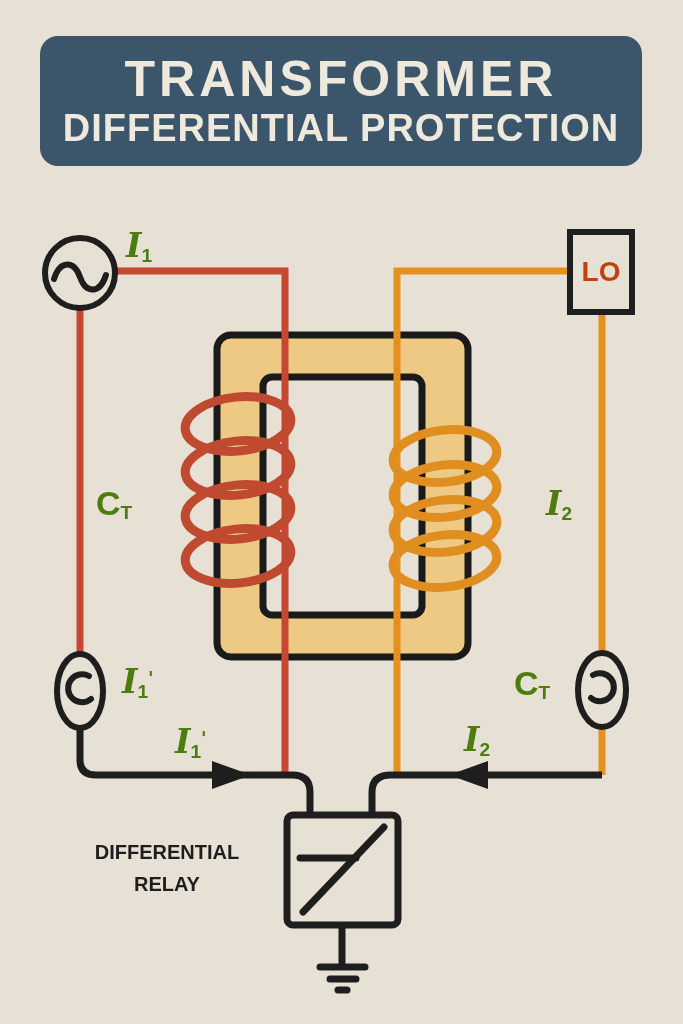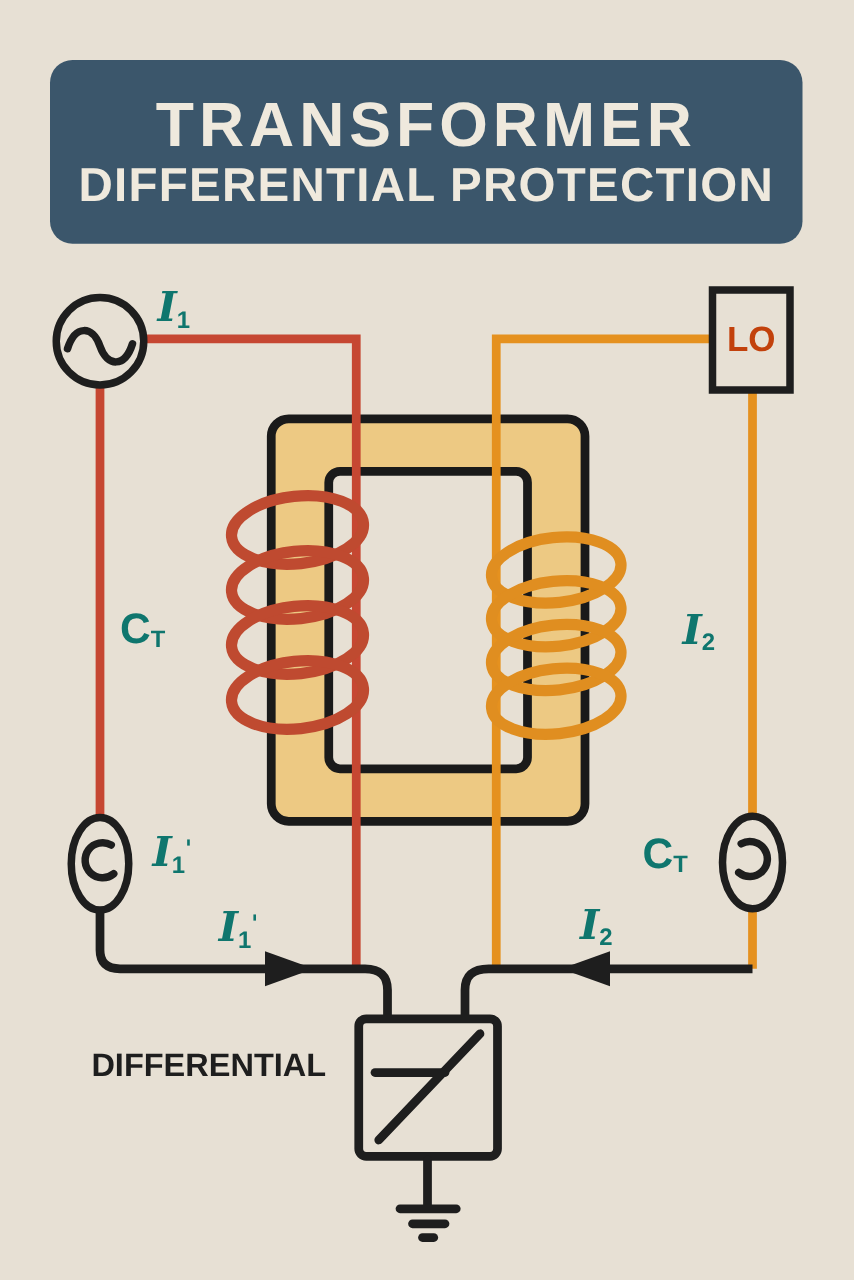--- a/index.html
+++ b/index.html
@@ -4,44 +4,44 @@
 <style>
   html,body{margin:0;padding:0;}
   body{
     width:683px;height:1024px;position:relative;overflow:hidden;
     background:#e7e0d4;
     font-family:"Liberation Sans", sans-serif;
   }
   .abs{position:absolute;}
   
   .banner{
-    left:40px;top:48px;width:602px;height:147px;
+    left:40px;top:36px;width:602px;height:130px;
     background:#3b566b;border-radius:18px;
     display:flex;flex-direction:column;align-items:center;justify-content:center;
     color:#efe9dd;text-align:right;
   }
   .banner .l1{font-size:50px;font-weight:800;letter-spacing:4px;line-height:54px;}
   .banner .l2{font-size:38px;font-weight:800;letter-spacing:1px;line-height:44px;}
   
   svg.diagram{left:0;top:0;width:683px;height:1024px;}
   
-  .lbl{color:#0f766e;white-space:nowrap;}
+  .lbl{color:#4d7c0f;white-space:nowrap;}
   .lbl.cur{font-family:"DejaVu Serif", serif;font-style:italic;font-weight:700;font-size:33px;}
   .lbl.cur sub{font-style:normal;font-size:0.58em;vertical-align:-0.28em;font-family:"Liberation Sans",sans-serif;font-weight:800;}
   .lbl.cur .prime{font-style:normal;font-size:0.55em;vertical-align:0.45em;font-weight:800;}
   .lbl.ct{font-weight:800;font-size:34px;text-align:right;}
   .lbl.ct sub{font-size:0.56em;vertical-align:-0.2em;font-weight:800;}
   .loadbox{
     left:570px;top:232px;width:62px;height:80px;
     display:flex;align-items:center;justify-content:center;
     font-weight:800;font-size:28px;color:#c2410c;
   }
   .relaylbl{
     left:52px;top:836px;width:230px;text-align:center;
-    font-weight:800;font-size:26px;line-height:32px;color:#1e1e1e;
+    font-weight:800;font-size:20px;line-height:32px;color:#1e1e1e;
   }
 </style>
 </head>
 <body>
 
 <div class="abs banner">
   <div class="l1">TRANSFORMER</div>
   <div class="l2">DIFFERENTIAL PROTECTION</div>
 </div>
 
@@ -134,13 +134,14 @@
 <div class="abs lbl ct" style="left:514px;top:664px;">
   <span>C</span><sub>T</sub>
 </div>
 
 <div class="abs lbl cur" style="left:464px;top:720px;">
   <span>I</span><sub>2</sub>
 </div>
 
 <div class="abs relaylbl">
   <div>DIFFERENTIAL</div>
+  <div>RELAY</div>
 </div>
 
 </body></html>

